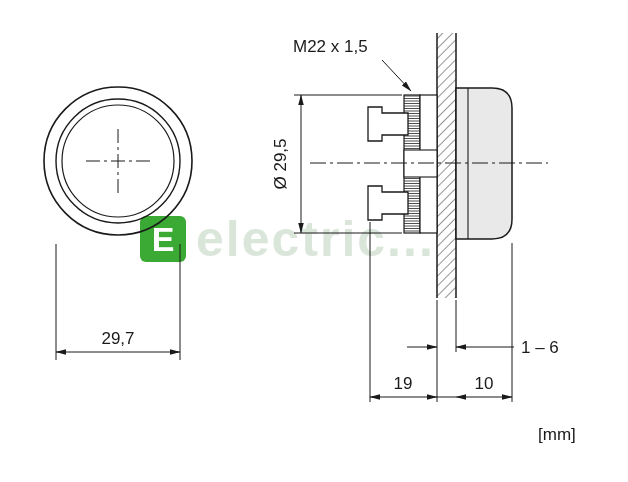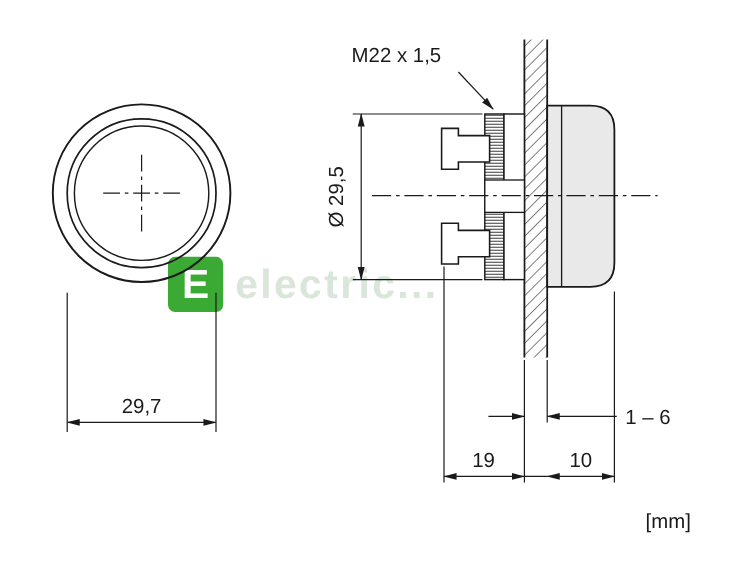--- a/index.html
+++ b/index.html
@@ -10,21 +10,21 @@
   .watermark{
     position:absolute;left:140px;top:214px;
     display:flex;align-items:center;gap:10px;z-index:1;
   }
   .wm-logo{
     width:46px;height:46px;border-radius:6px;background:#3aaa35;
     color:#ffffff;display:flex;align-items:center;justify-content:center;
     font-weight:bold;font-size:34px;line-height:1;
   }
   .wm-text{
-    font-size:34px;font-weight:bold;color:#dbe6db;letter-spacing:2px;
+    font-size:50px;font-weight:bold;color:#dbe6db;letter-spacing:2px;
     line-height:1;user-select:none;
   }
   svg.drawing{position:absolute;left:0;top:0;z-index:2;}
   svg.drawing text{
     fill:#1a1a1a;font-size:17px;
     font-family:"Liberation Sans",sans-serif;
   }
 </style>
 </head>
 <body>

